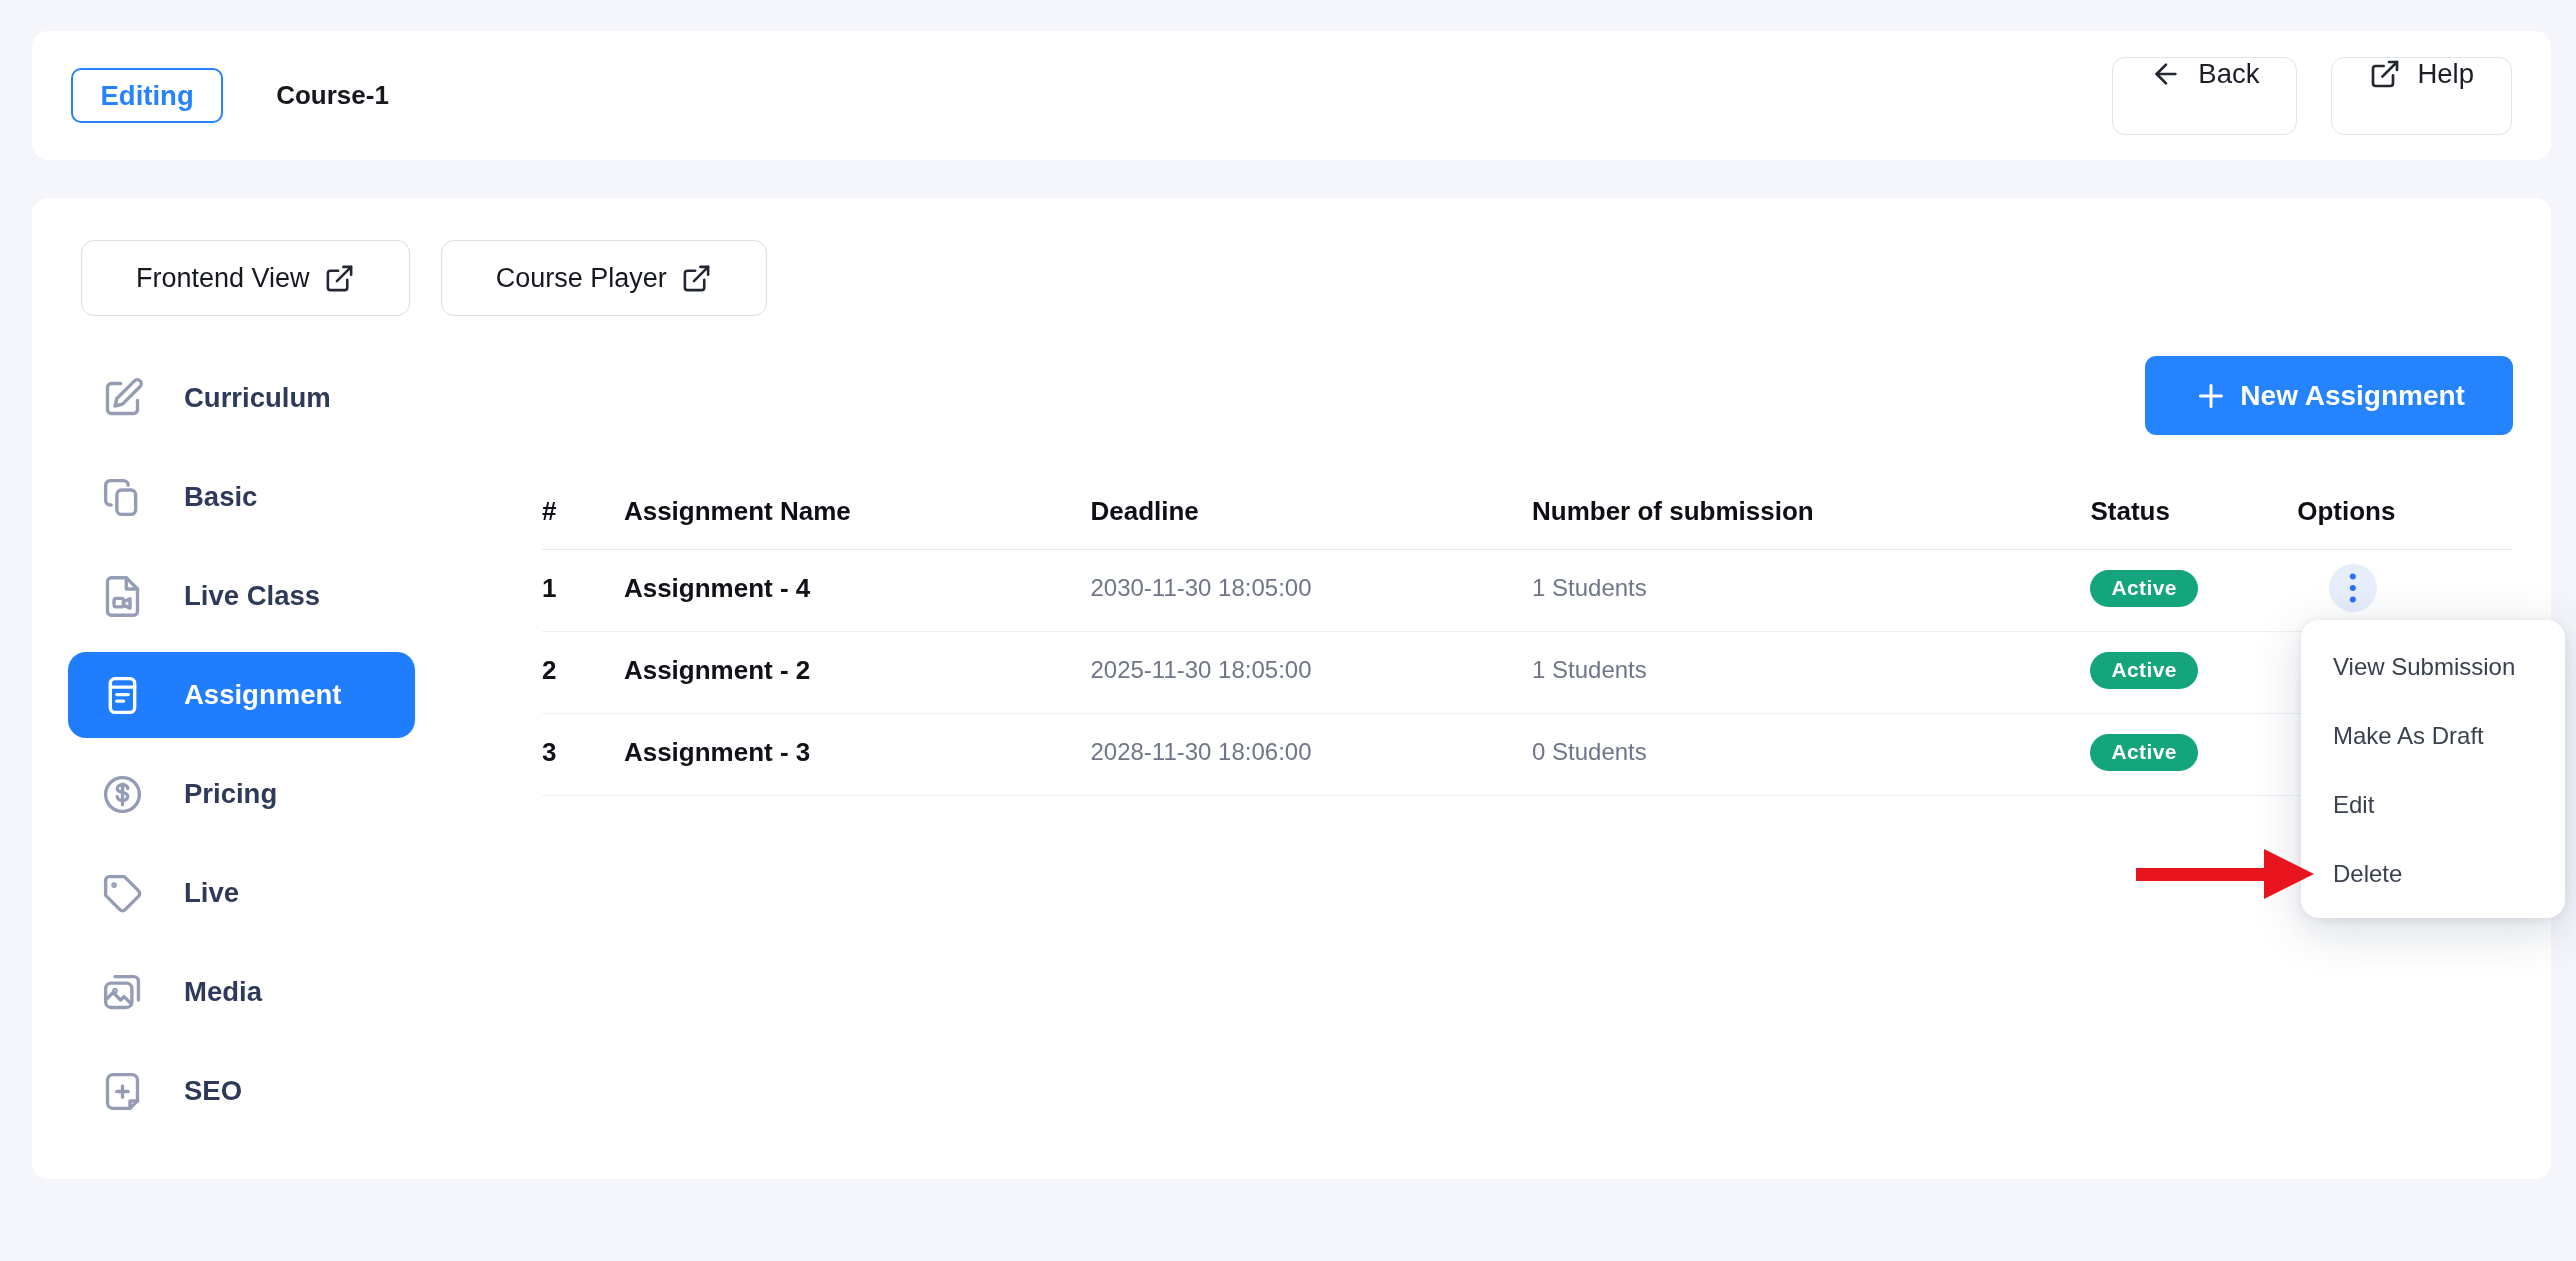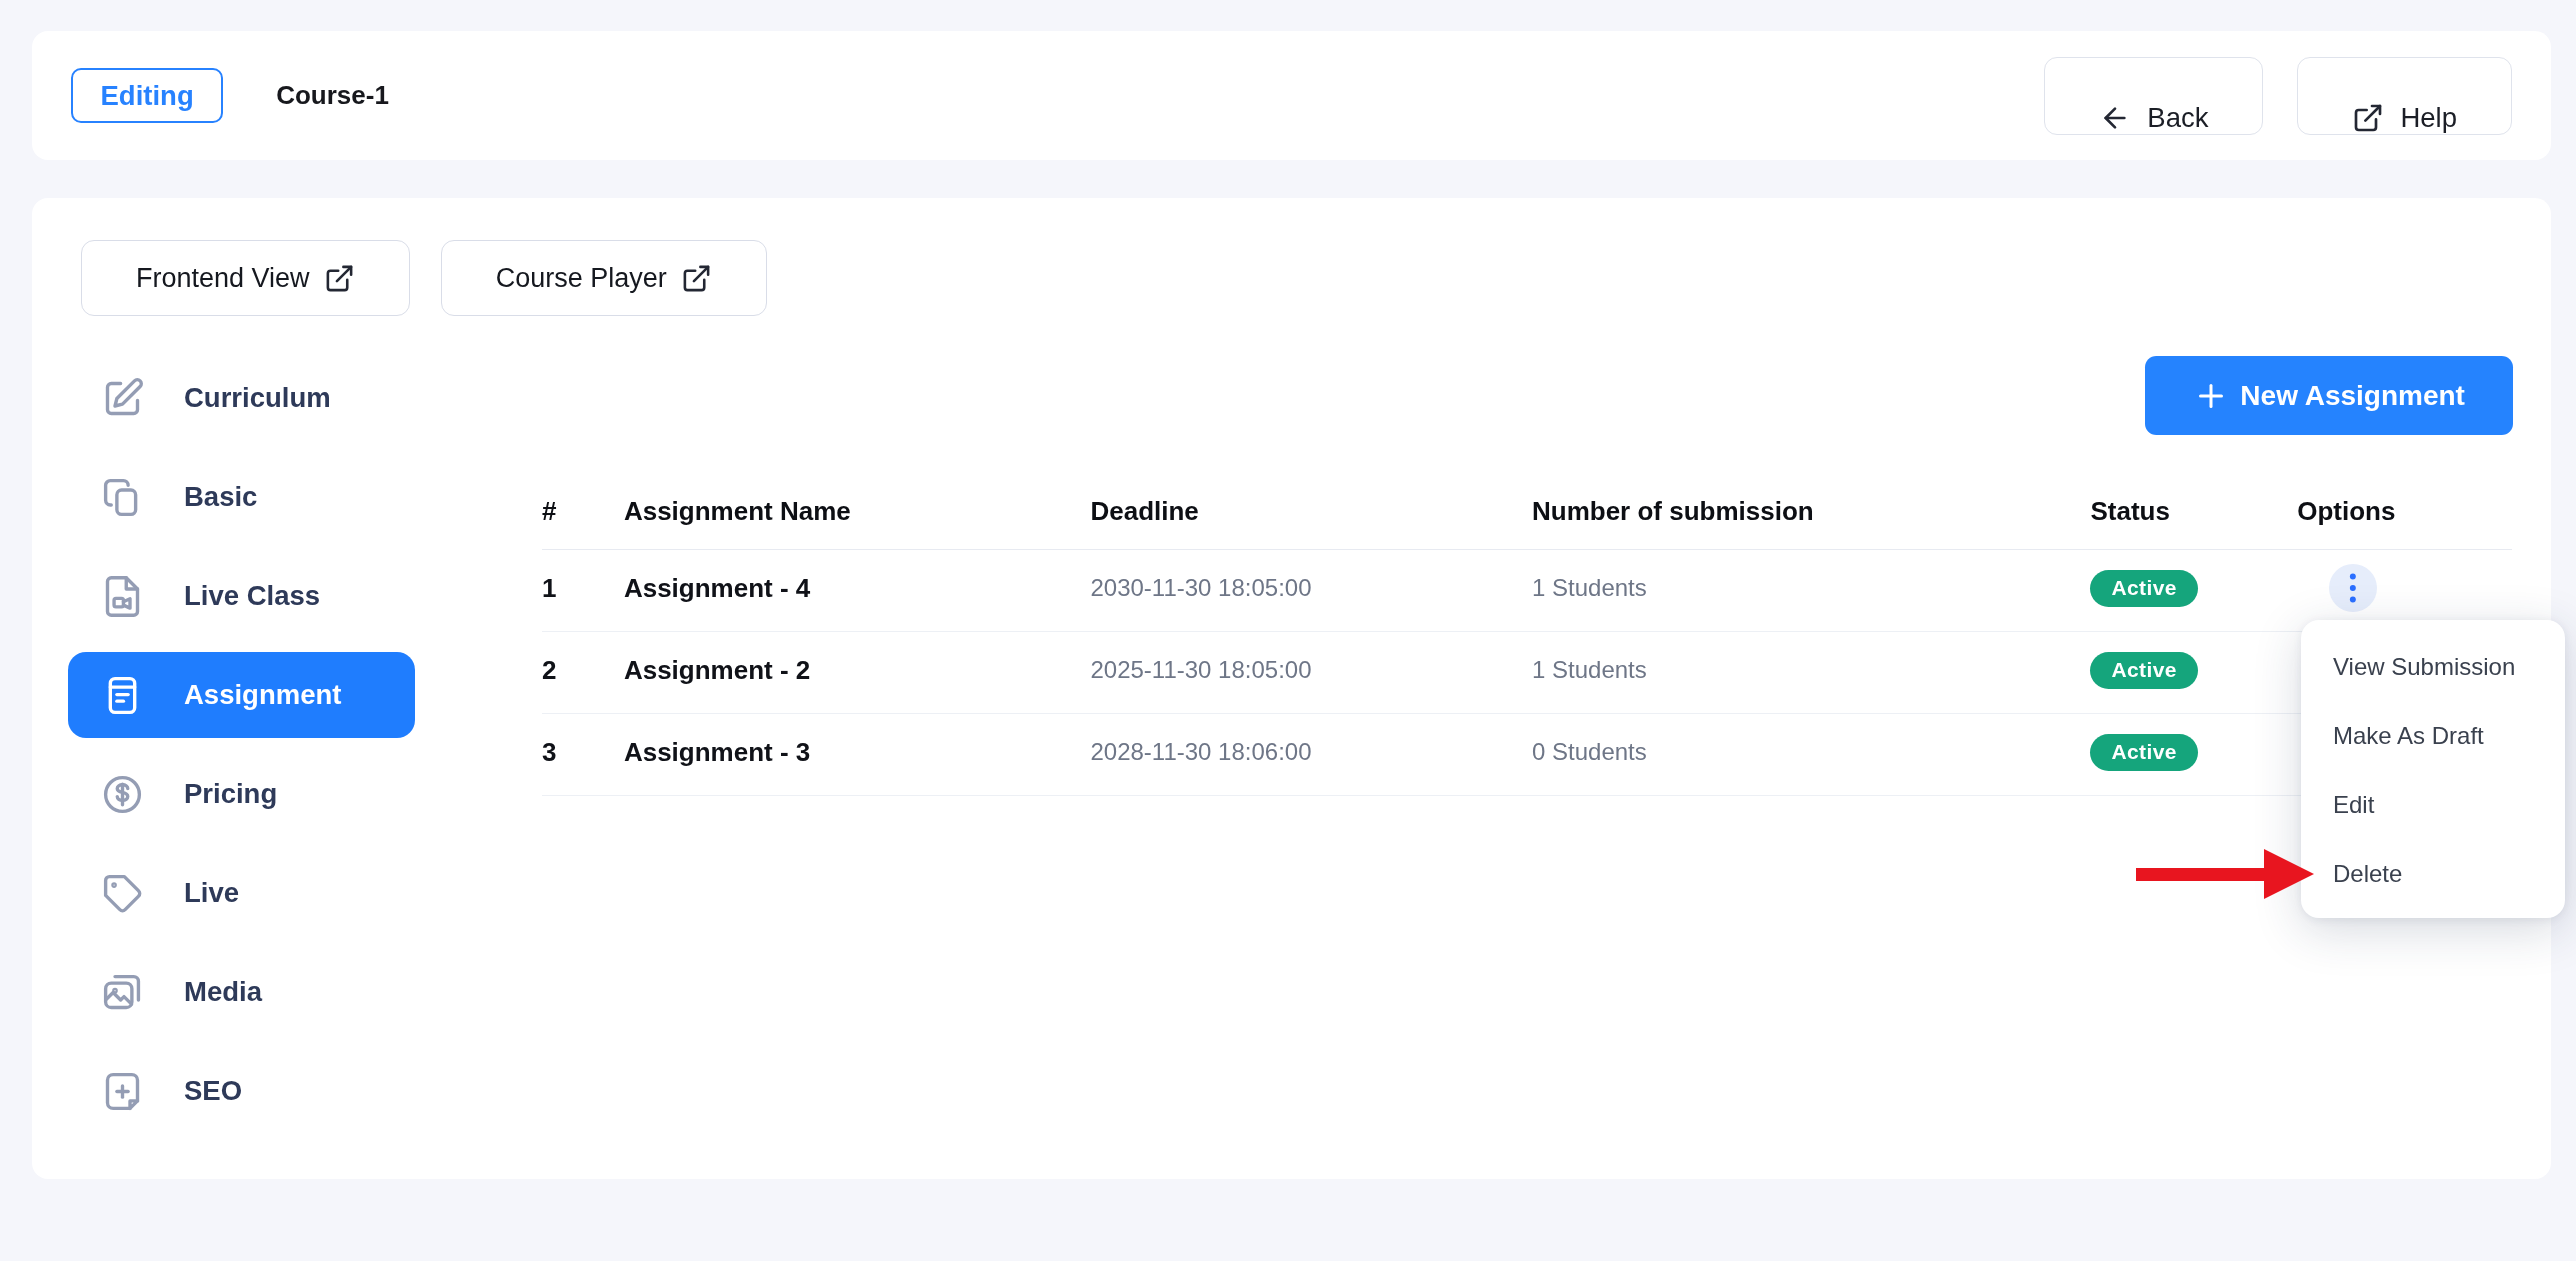--- a/index.html
+++ b/index.html
@@ -19,23 +19,23 @@
   
   #header-card { left:32px; top:31px; width:2519px; height:129px; display:flex; align-items:center; padding:0 39px; }
   .status-pill {
     border:2.4px solid #2782ff; color:#2782ff; font-weight:700; font-size:27.5px;
     border-radius:10px; padding:0 27.5px; height:55px; display:flex; align-items:center;
     background:#fff; cursor:default;
   }
   .page-title { font-size:26px; font-weight:700; margin-left:53px; color:#17181d; }
   .header-spacer { flex:1; }
   .ghost-btn {
-    display:flex; align-items:flex-end; gap:16px;
+    display:flex; align-items:flex-start; gap:16px;
     background:#fff; border:1.6px solid #dfe3ec; border-radius:13px;
-    height:78px; padding:0 54px; font-size:27.5px; font-weight:500; color:#1b1e26;
+    height:78px; padding:0 37px; font-size:27.5px; font-weight:500; color:#1b1e26;
     cursor:pointer;
   }
   .ghost-btn + .ghost-btn { margin-left:34px; }
   .ghost-btn svg { width:32px; height:32px; stroke:#232733; }
 
   
   #main-card { left:32px; top:198px; width:2519px; height:981px; overflow:visible; }
 
   .view-btn {
     position:absolute; top:42px; height:76px;

